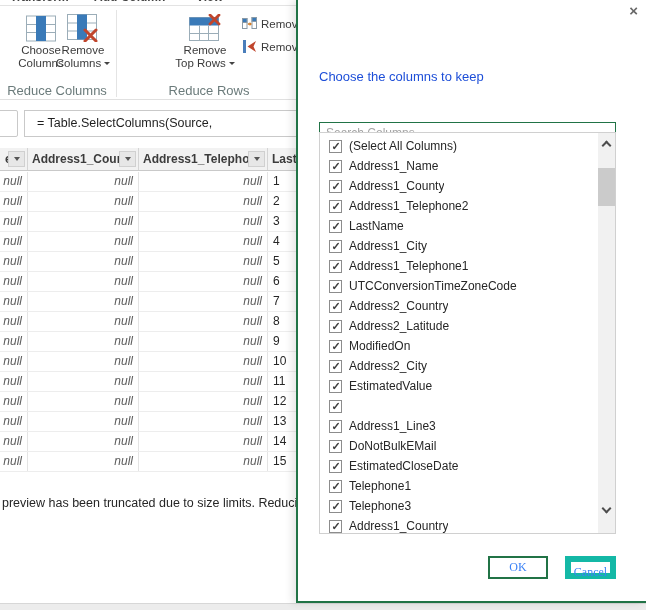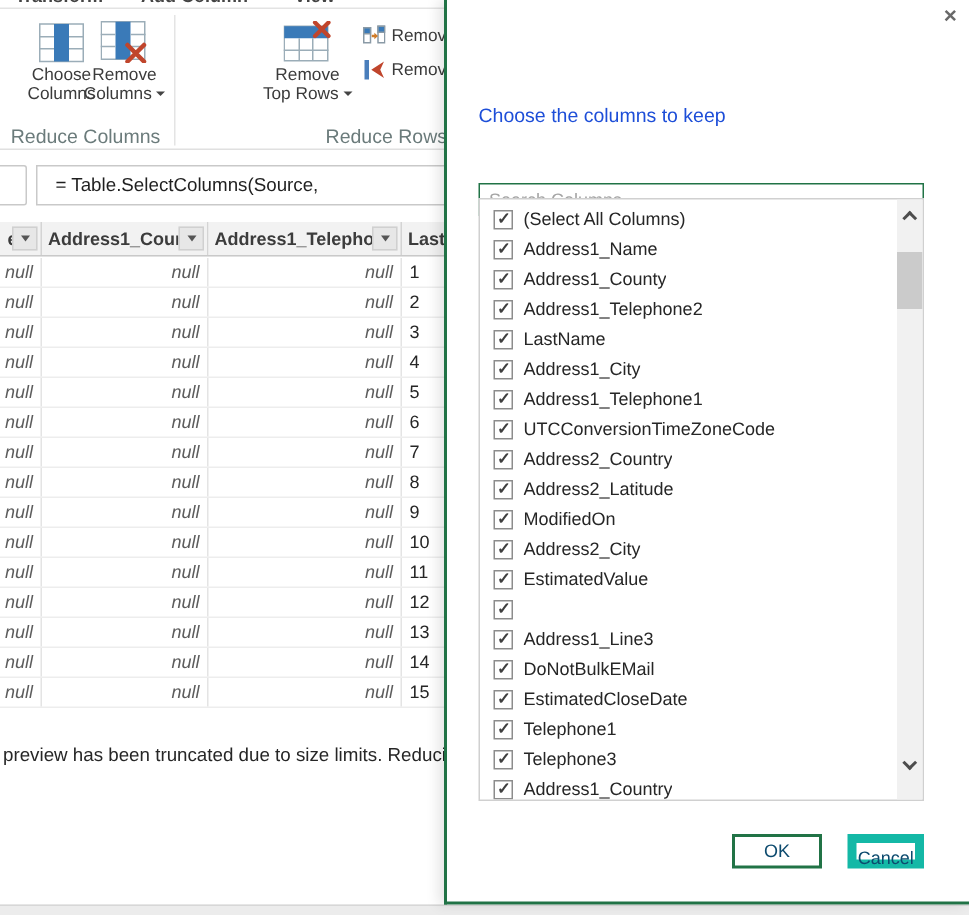--- a/index.html
+++ b/index.html
@@ -18,21 +18,21 @@
   .rbtn { position:absolute; top:5px; text-align:center; font-size:11.5px; color:#3b3b3b;
           line-height:13px; cursor:default; }
   .rbtn .ric { height:32px; display:flex; align-items:center; justify-content:center; }
   .btn-choose-cols { left:16px;  width:50px; }
   .btn-remove-cols { left:54px; width:58px; }
   .btn-keep-rows   { left:120px; width:52px; }
   .btn-remove-rows { left:174px; width:62px; }
   .vsep { position:absolute; left:116px; top:3px; width:1px; height:87px; background:#e4e4e4; }
   .grp { position:absolute; top:76px; font-size:13px; color:#6b7b7b; text-align:center; white-space:nowrap; }
   .grp-reduce-cols { left:2px; width:110px; }
-  .grp-reduce-rows { left:120px; width:178px;text-align:right; }
+  .grp-reduce-rows { left:120px; width:178px; }
   .sbtn { position:absolute; left:242px; width:80px; height:17px; display:flex; align-items:center;
           font-size:11.5px; color:#3b3b3b; overflow:hidden; white-space:nowrap; }
   .sbtn svg { flex:none; margin-right:4px; }
   .sbtn1 { top:8px; } .sbtn2 { top:31px; }
   .darr { display:inline-block; width:0; height:0; border-left:3px solid transparent;
           border-right:3px solid transparent; border-top:3.5px solid #444;
           margin-left:3px; vertical-align:2px; }
 
   
   .fx-stub { position:absolute; top:110px; left:-12px; width:30px; height:27px;
@@ -98,22 +98,22 @@
   .scrollbar { position:absolute; top:0; right:0; width:17px; height:100%; background:#f1f1f1; }
   .sb-up, .sb-down { position:absolute; left:0; width:17px; height:18px;
                      display:flex; align-items:center; justify-content:center; }
   .sb-up { top:2px; } .sb-down { top:368px; }
   .chev-up { width:7px; height:7px; border-left:2px solid #4d4d4d; border-top:2px solid #4d4d4d;
              transform:rotate(45deg); margin-top:3px; }
   .chev-down { width:7px; height:7px; border-right:2px solid #4d4d4d; border-bottom:2px solid #4d4d4d;
                transform:rotate(45deg); margin-bottom:3px; }
   .sb-thumb { position:absolute; left:0; top:35px; width:17px; height:38px; background:#cbcbcb; }
 
-  .btn { position:absolute; top:556px; height:23px; background:#fff; font-size:12px; color:#0c4a6e;
-         text-align:center; cursor:pointer; font-family:Liberation Sans, sans-serif; }
+  .btn { position:absolute; top:556px; height:23px; background:#fff; font-size:12px; color:#3b82f6;
+         text-align:center; cursor:pointer; font-family:Liberation Serif, serif; }
   .btn-ok { left:190px; width:60px; border:2px solid #217346; line-height:19px; }
   .btn-cancel { left:267px; width:51px; border:6px solid #14b8a6; line-height:21px; }
 </style>
 </head>
 <body>
 
 <div class="stage">
 
   <div class="tabs-strip">
     <span class="tab-frag tab-transform">Transform</span>

